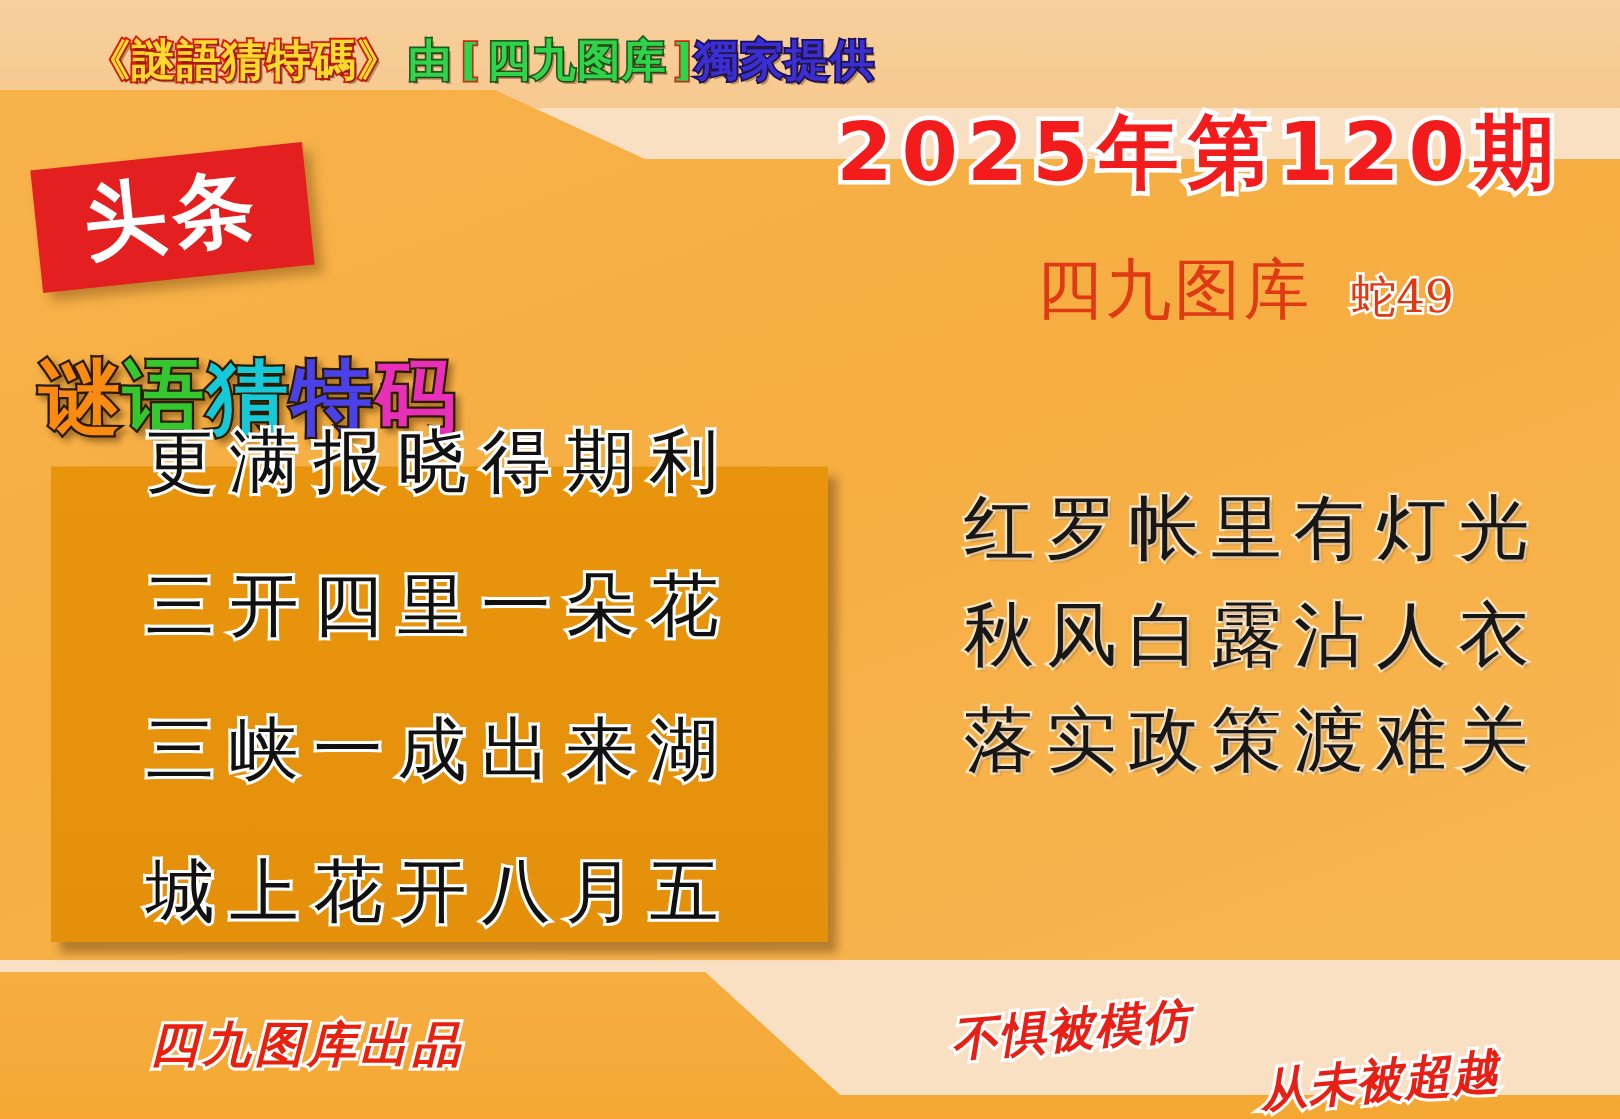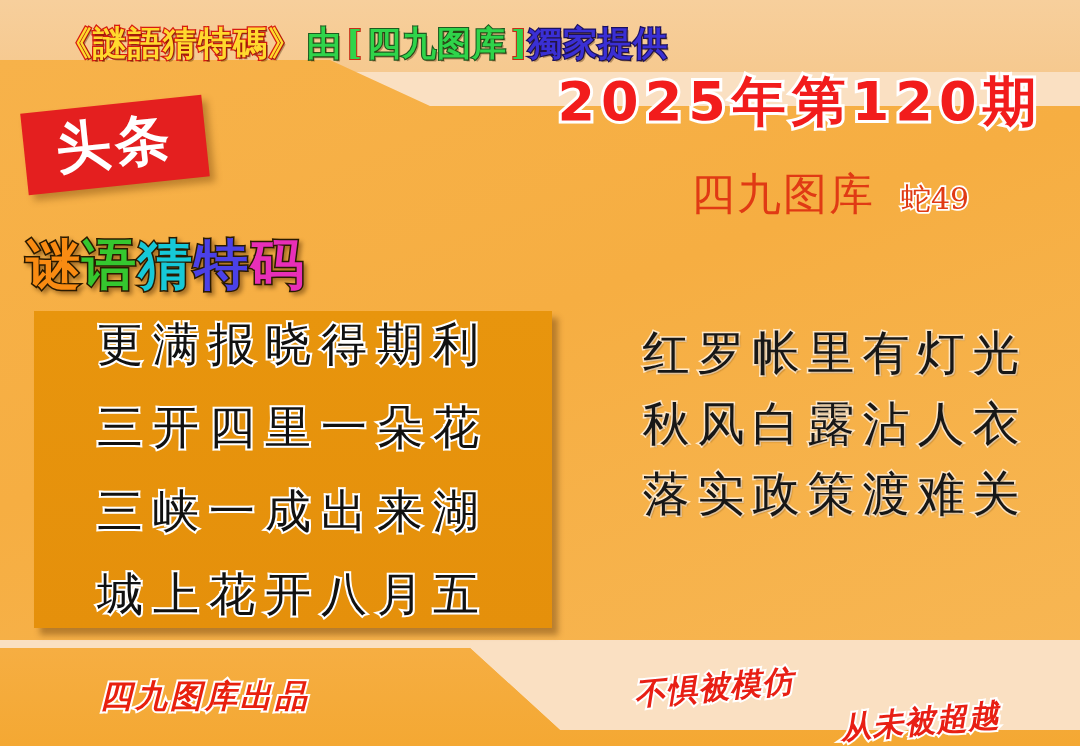--- a/index.html
+++ b/index.html
@@ -42,21 +42,21 @@
   }
   .bg-bottom-orange2{
     position:absolute;left:0;top:648px;width:1080px;height:98px;
     background:linear-gradient(180deg,#f6ae42 0%,#f4a833 100%);
     clip-path:polygon(0 0, 470px 0, 560px 82px, 0 82px);
   }
 
   
   .header-line{
     position:absolute;left:58px;top:26px;
-    font-size:34px;font-weight:bold;
+    font-size:29px;font-weight:bold;
     font-family:"DejaVu Serif","Liberation Serif",serif;
     letter-spacing:1px;white-space:nowrap;
     line-height:1;
   }
   .hl-a{
     color:#ffd92e;
     -webkit-text-stroke:2.5px #d81b10;
     paint-order:stroke fill;
     text-shadow:2px 2px 0 rgba(60,30,0,.35);
   }
@@ -145,23 +145,24 @@
   .rb4{color:#4b41e8;}
   .rb5{color:#e82fb8;}
 
   
   .poembox{
     position:absolute;left:34px;top:311px;
     width:518px;height:317px;
     background:linear-gradient(180deg,#e8950d 0%,#e5900b 100%);
     box-shadow:6px 7px 6px rgba(80,40,0,.38);
     display:flex;flex-direction:column;
-    justify-content:space-between;
+    justify-content:flex-end;
     padding:0 14px;
     box-sizing:border-box;
+    gap:29px;
   }
   .poembox .pline{
     font-size:46px;
     color:#111;
     font-family:"DejaVu Sans","Liberation Sans",sans-serif;
     -webkit-text-stroke:4px #ffffff;
     paint-order:stroke fill;
     letter-spacing:10px;
     text-align:center;
     line-height:1.45;

